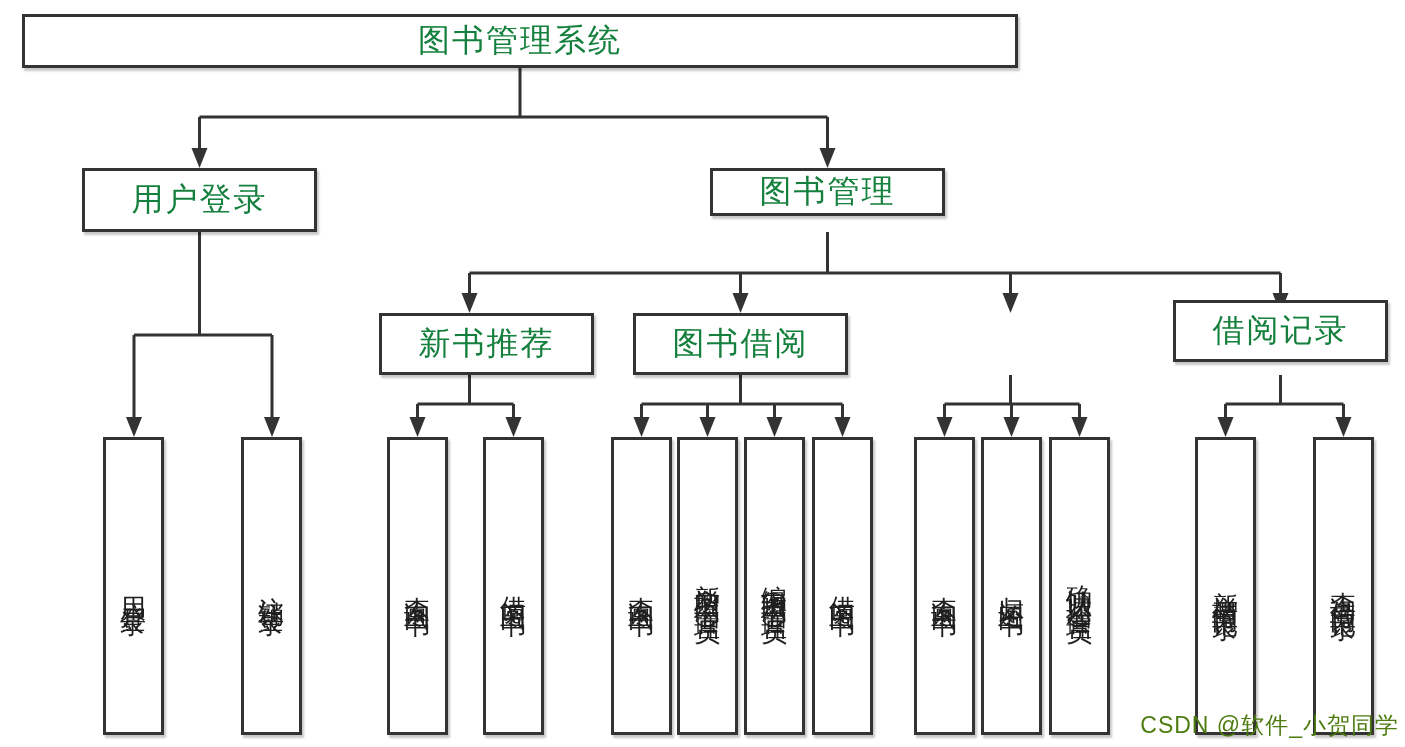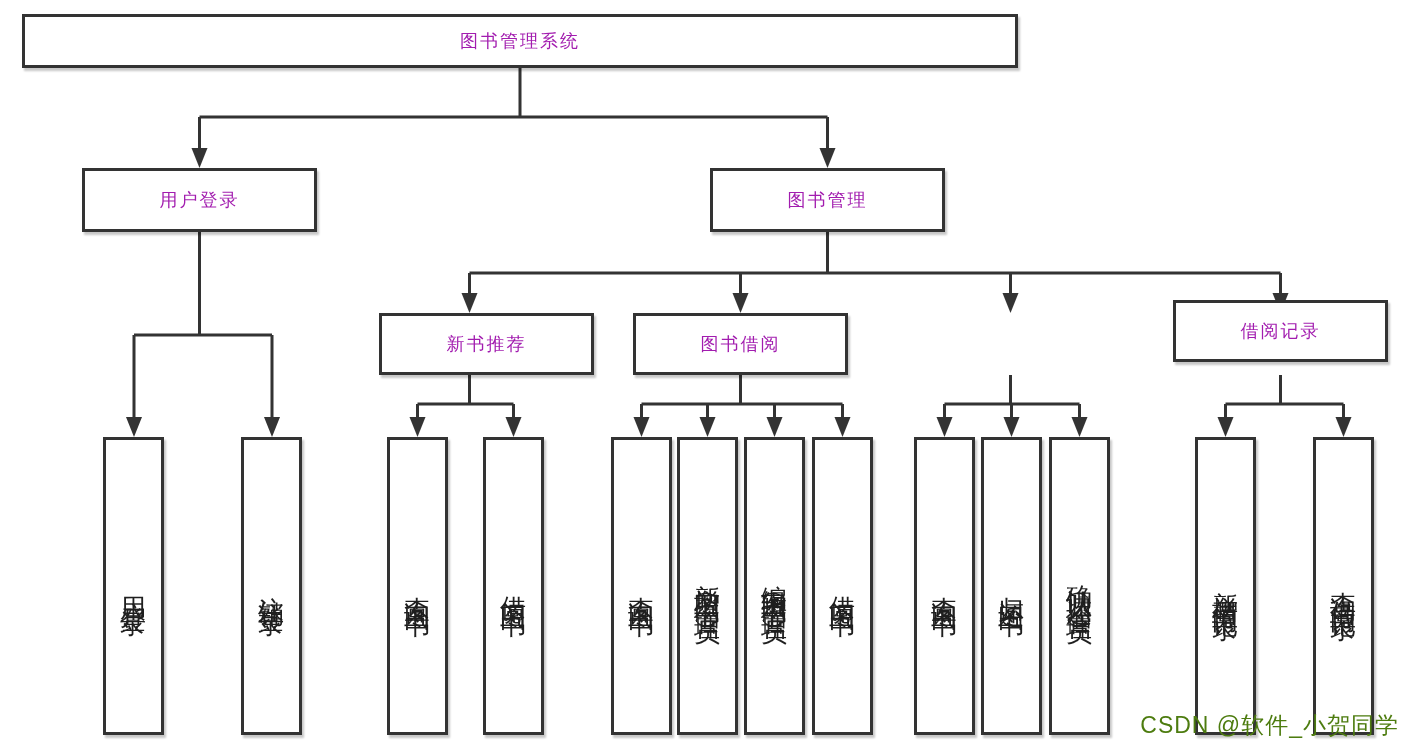--- a/index.html
+++ b/index.html
@@ -17,37 +17,37 @@
     border:3px solid #333333;
     background:#ffffff;
     box-shadow:2px 3px 2px rgba(0,0,0,0.22);
     display:flex;
     align-items:center;
     justify-content:center;
     z-index:2;
     color:#1f1f1f;
   }
   .box.h span{
-    font-size:18px;
+    font-size:32px;
     letter-spacing:2px;
     white-space:nowrap;
-    color:#a21caf;
+    color:#15803d;
   }
   .box.v span{
     writing-mode:vertical-rl;
     text-orientation:mixed;
     font-size:26px;
     letter-spacing:5px;
     line-height:1;
     color:#1f1f1f;
   }
   
   .n-root   {left:22px;  top:14px;  width:996px; height:54px;}
   .n-login  {left:82px;  top:168px; width:235px; height:64px;}
-  .n-manage {left:710px; top:168px; width:235px; height:64px;}
+  .n-manage {left:710px; top:168px; width:235px; height:48px;}
   .n-mod0   {left:379px; top:313px; width:215px; height:62px;}
   .n-mod1   {left:633px; top:313px; width:215px; height:62px;}
   .n-mod2   {left:903px; top:313px; width:215px; height:62px;}
   .n-mod3   {left:1173px;top:300px; width:215px; height:62px;}
   .leaf     {top:437px;  width:61px; height:298px;}
   .l1 {left:103px;} .l2 {left:241px;}
   .l3 {left:387px;} .l4 {left:483px;}
   .l5 {left:611px;} .l6 {left:677px;} .l7 {left:744px;} .l8 {left:812px;}
   .l9 {left:914px;} .l10{left:981px;} .l11{left:1049px;}
   .l12{left:1195px;} .l13{left:1313px;}

